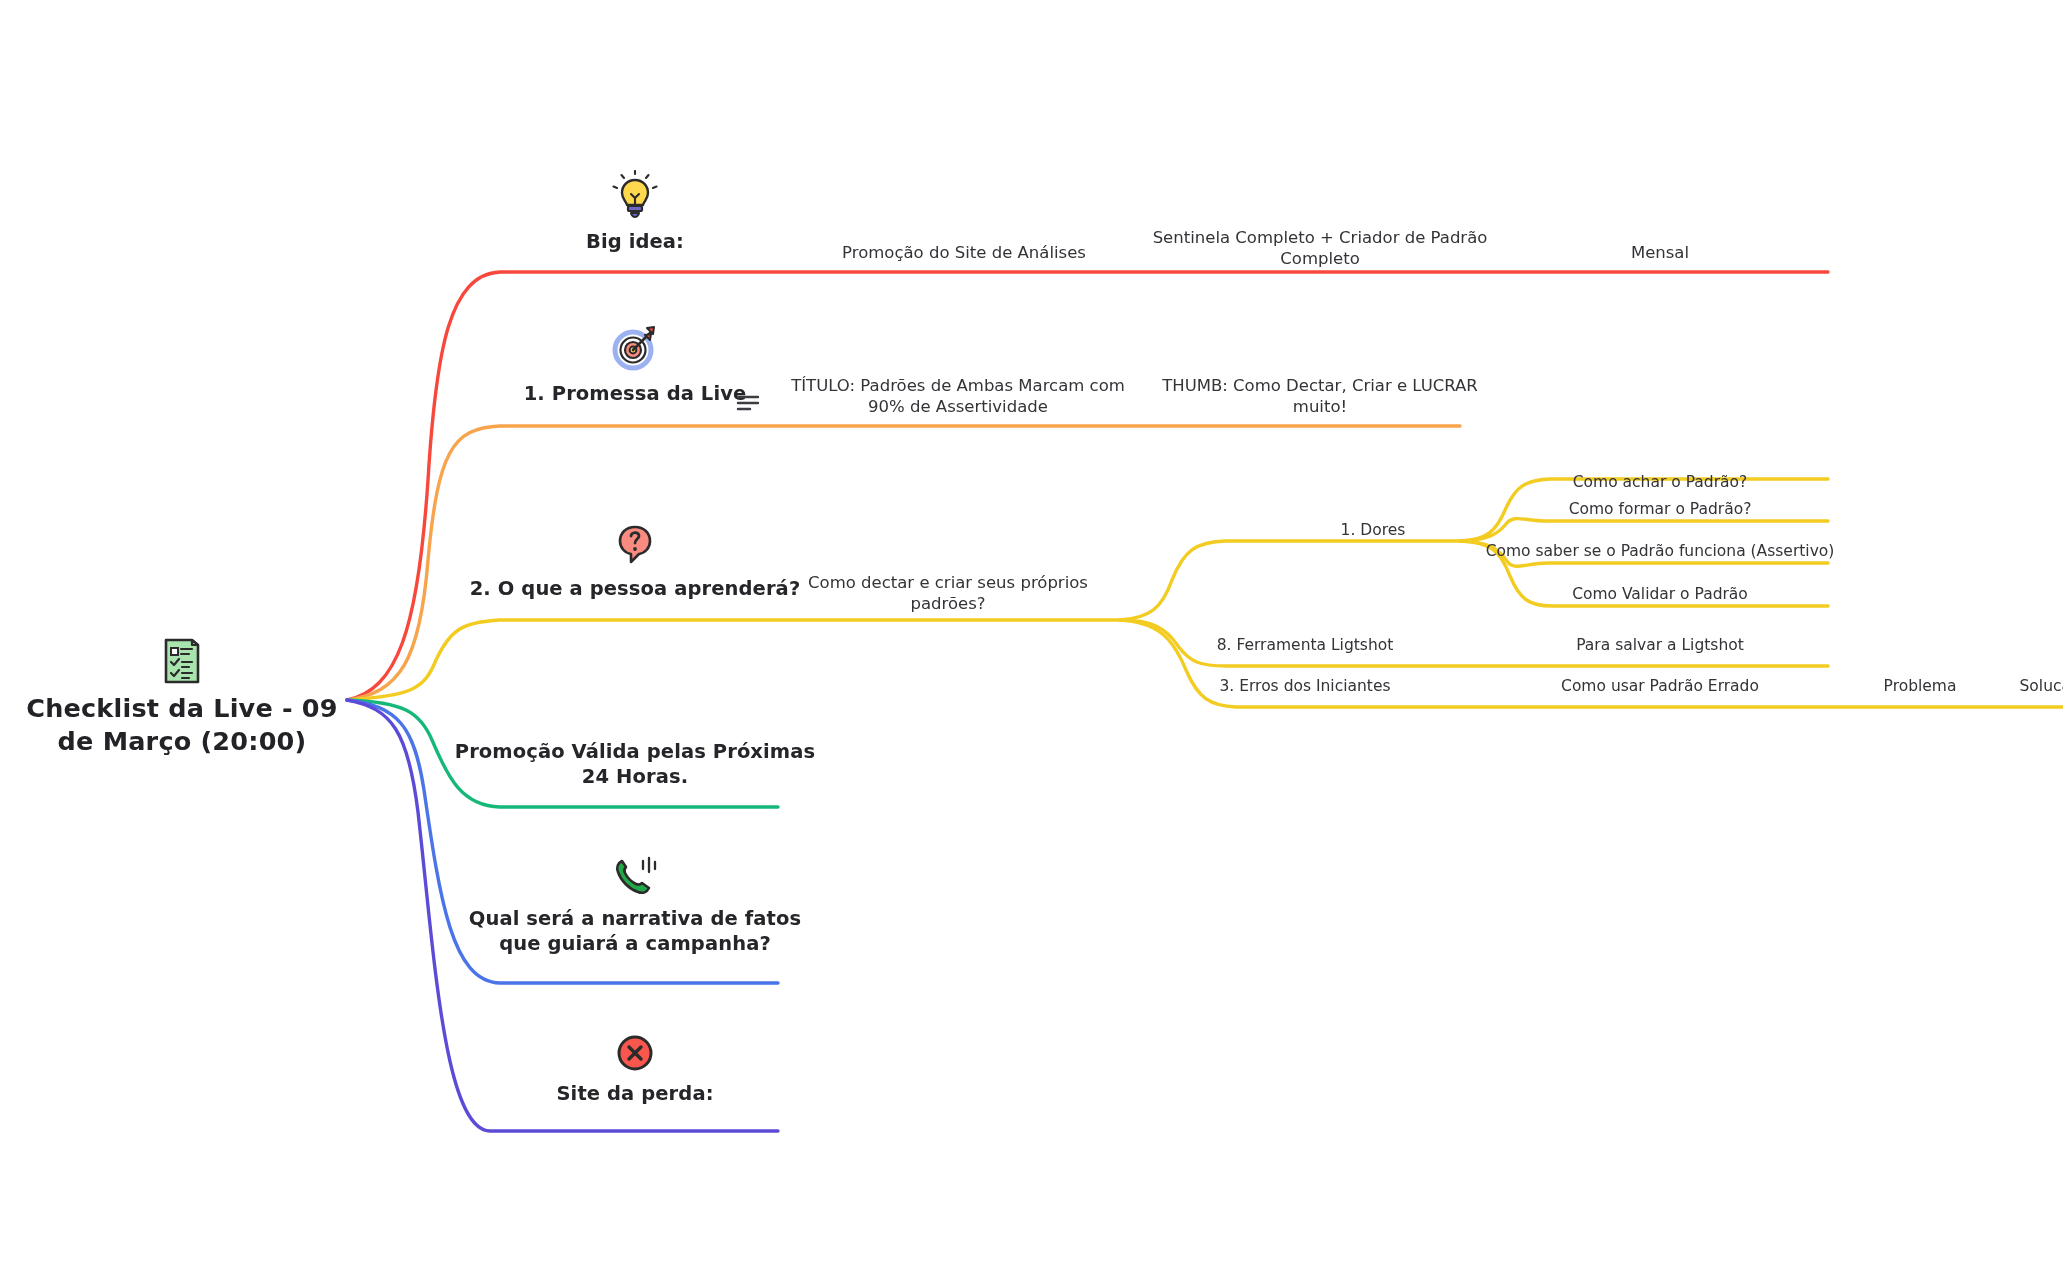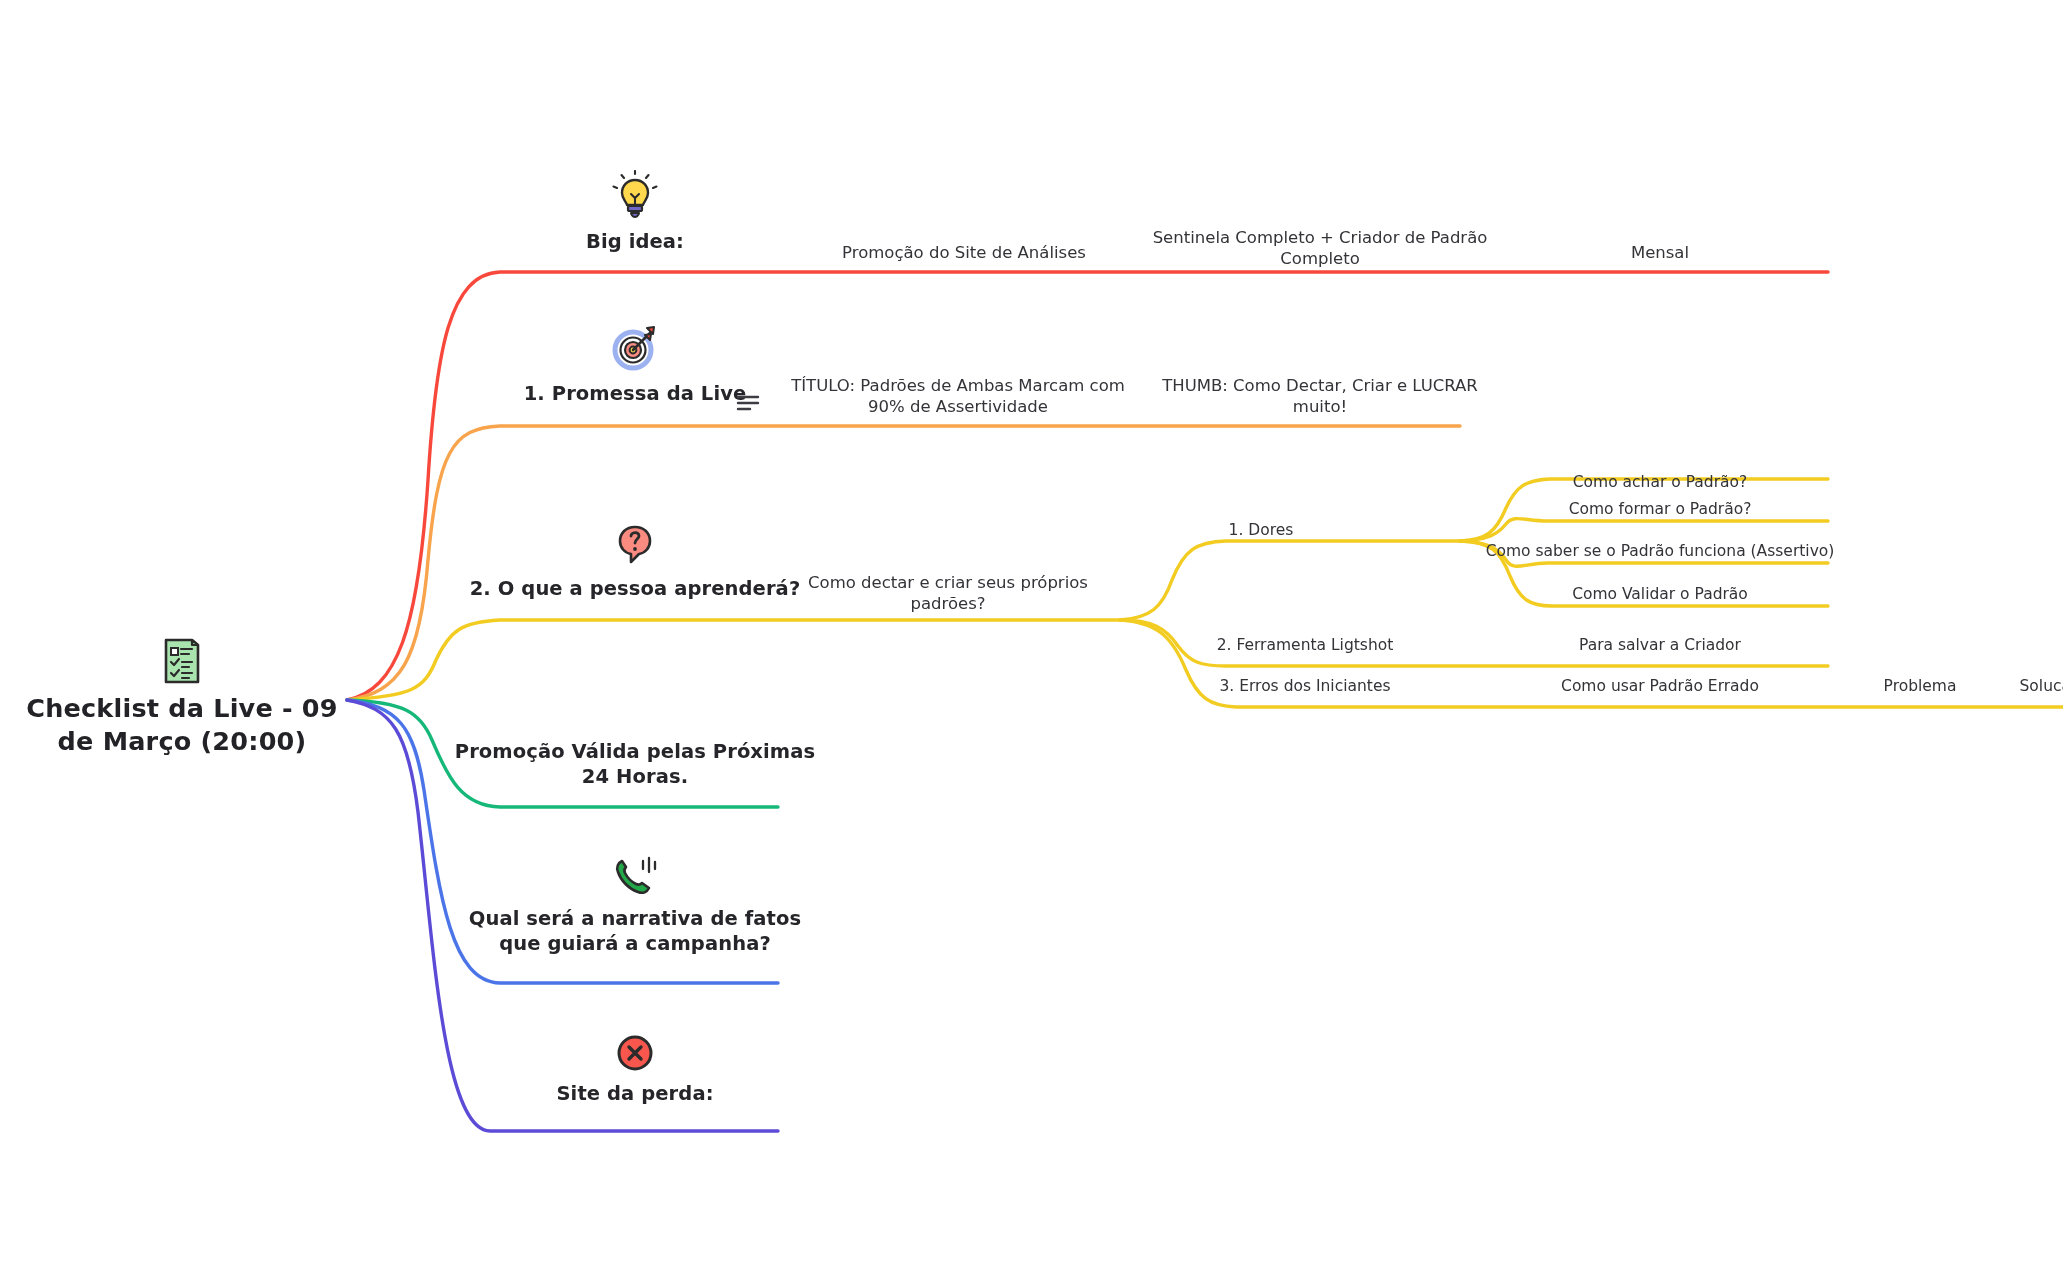--- a/index.html
+++ b/index.html
@@ -194,45 +194,45 @@
       </svg>
     </div>
     <span class="label">2. O que a pessoa aprenderá?</span>
   </div>
 
   <div class="node l2" style="left:778px; top:572px; width:340px;">
     <span class="label">Como dectar e criar seus próprios
 padrões?</span>
   </div>
 
-  <div class="node l3" style="left:1116px; top:521px; width:290px;">
+  <div class="node l3" style="left:1228px; top:521px; width:290px;">
     <span class="label">1. Dores</span>
   </div>
   <div class="node l3" style="left:1160px; top:636px; width:290px;">
-    <span class="label">2. Ferramenta Ligtshot</span>
+    <span class="label">8. Ferramenta Ligtshot</span>
   </div>
   <div class="node l3" style="left:1160px; top:677px; width:290px;">
     <span class="label">3. Erros dos Iniciantes</span>
   </div>
 
   <div class="node l4" style="left:1490px; top:459px; width:340px;margin-top:14px;">
     <span class="label">Como achar o Padrão?</span>
   </div>
   <div class="node l4" style="left:1490px; top:500px; width:340px;">
     <span class="label">Como formar o Padrão?</span>
   </div>
   <div class="node l4" style="left:1450px; top:542px; width:420px;">
     <span class="label">Como saber se o Padrão funciona (Assertivo)</span>
   </div>
   <div class="node l4" style="left:1490px; top:585px; width:340px;">
     <span class="label">Como Validar o Padrão</span>
   </div>
 
   <div class="node l4" style="left:1490px; top:636px; width:340px;">
-    <span class="label">Para salvar a Criador</span>
+    <span class="label">Para salvar a Ligtshot</span>
   </div>
 
   <div class="node l4" style="left:1490px; top:677px; width:340px;">
     <span class="label">Como usar Padrão Errado</span>
   </div>
   <div class="node l4" style="left:1845px; top:677px; width:150px;">
     <span class="label">Problema</span>
   </div>
   <div class="node l4" style="left:1975px; top:677px; width:150px;">
     <span class="label">Solucão</span>

